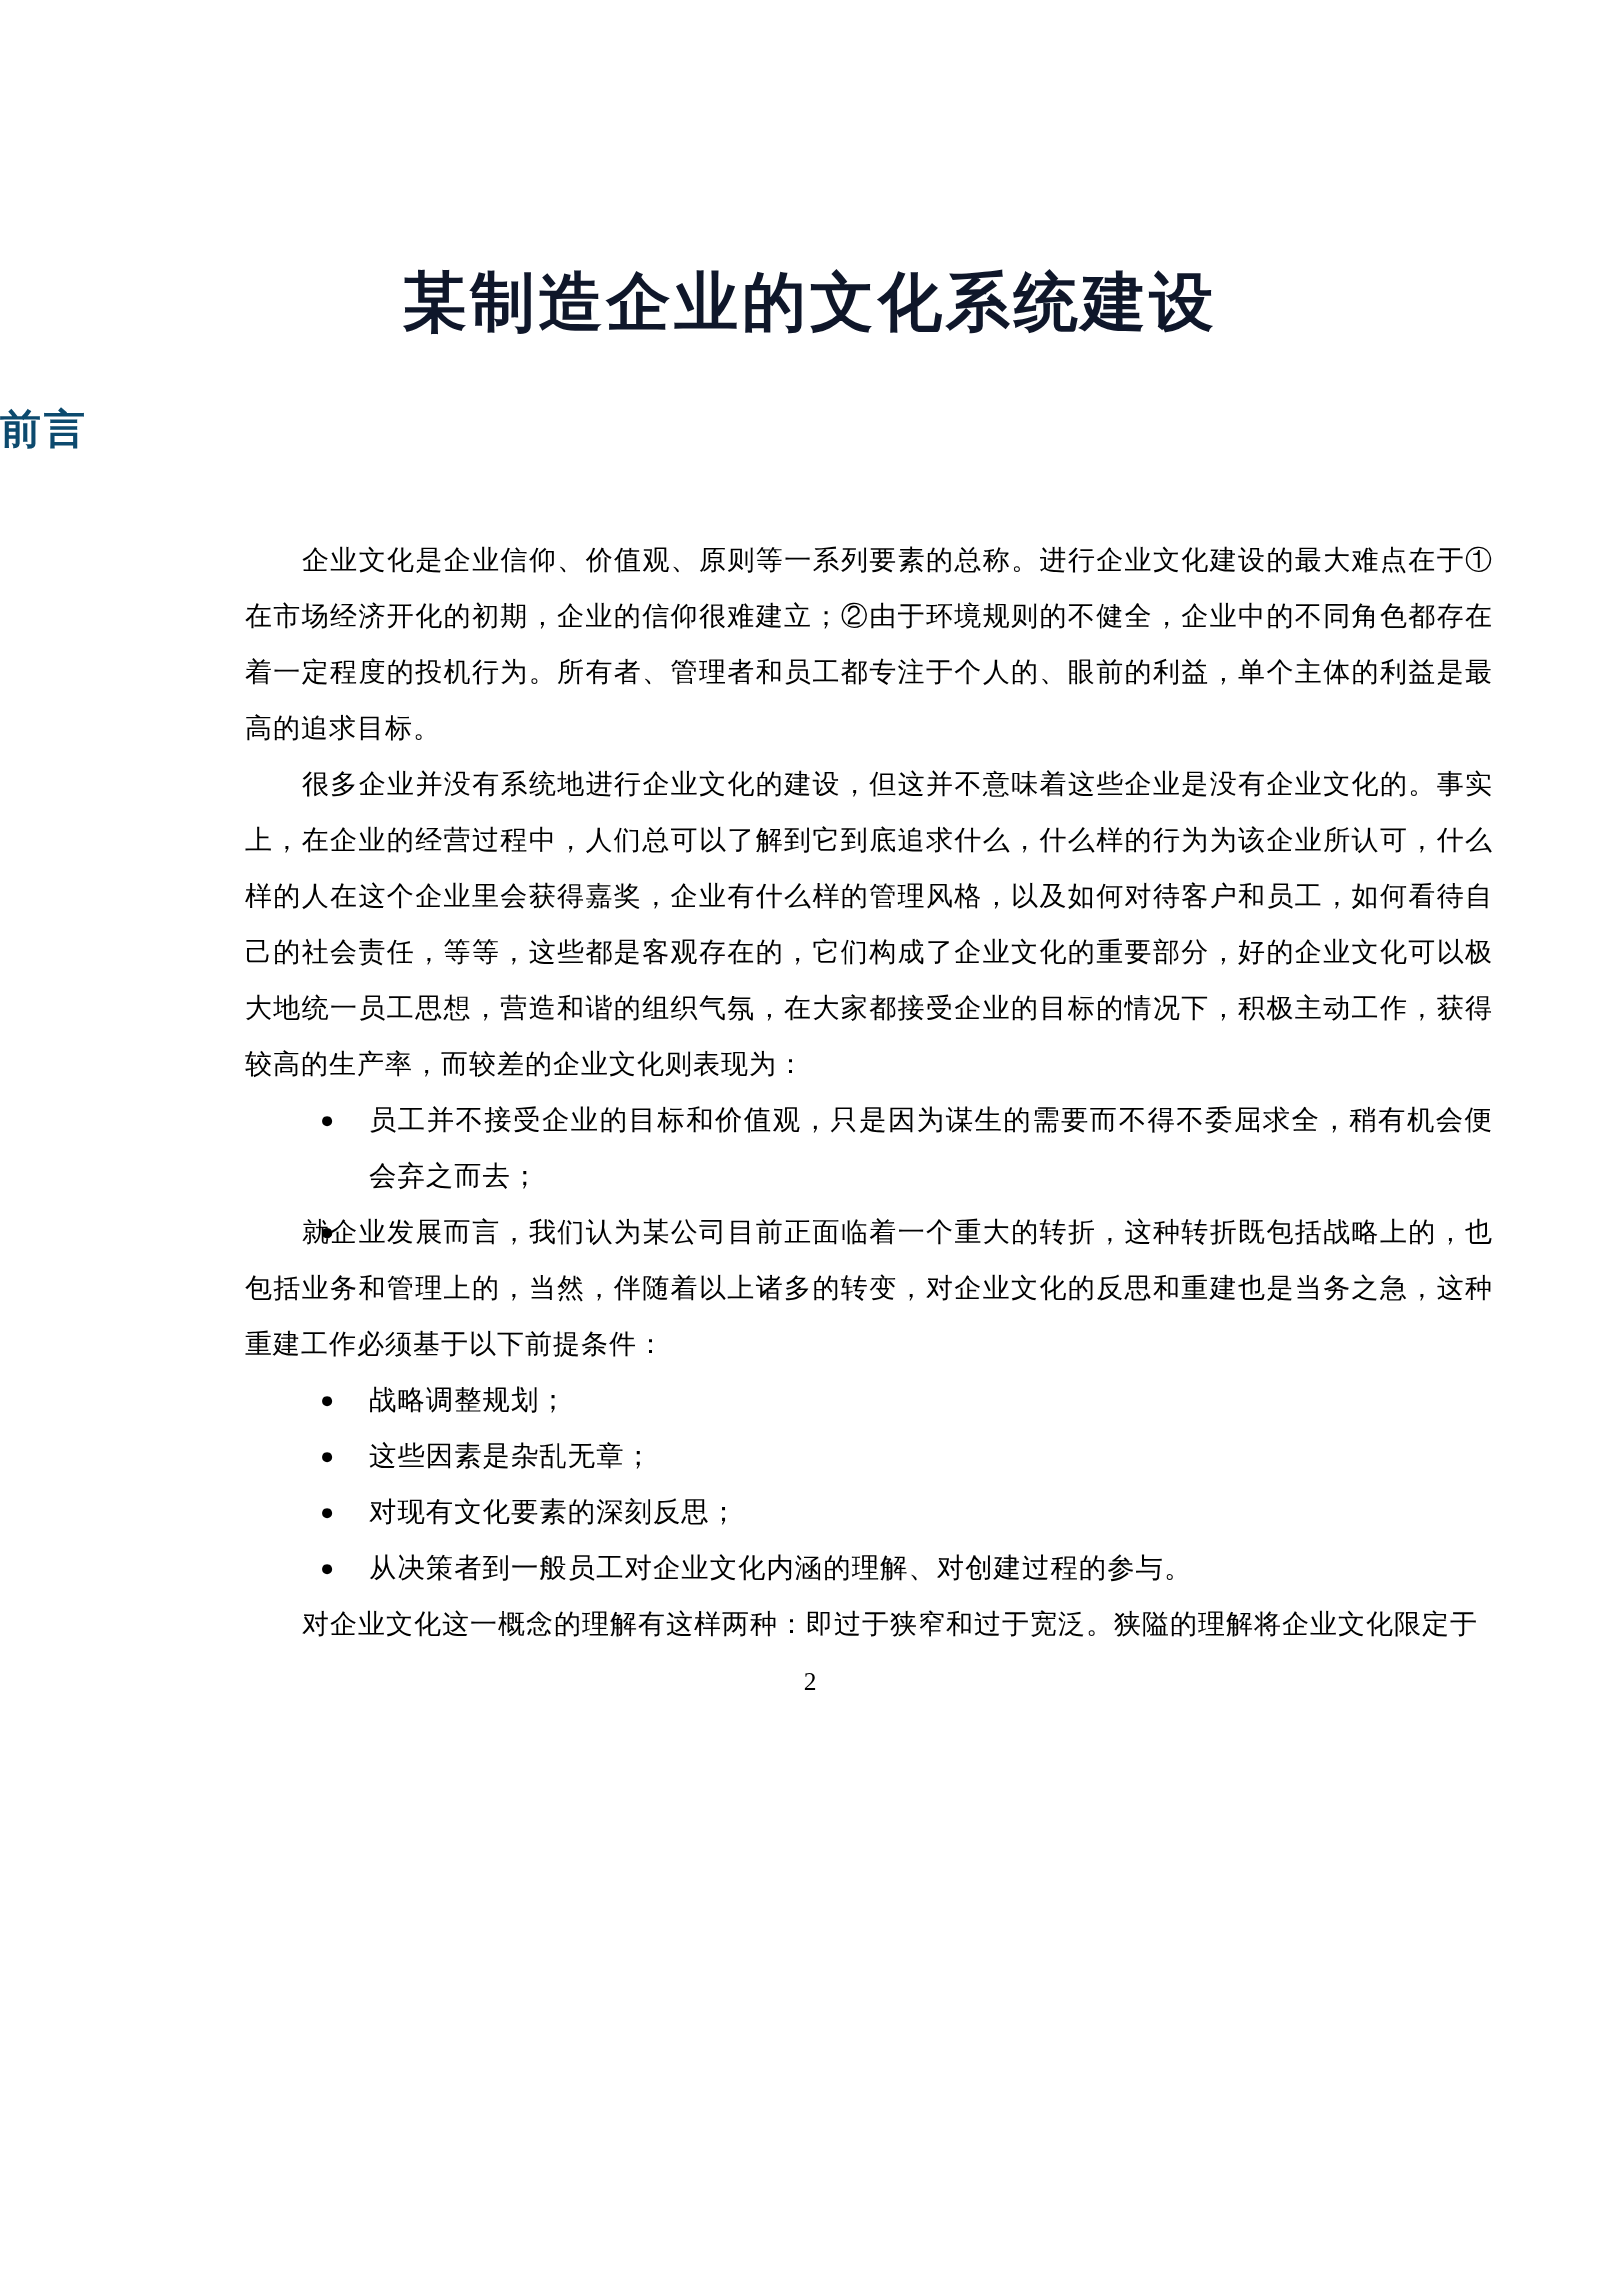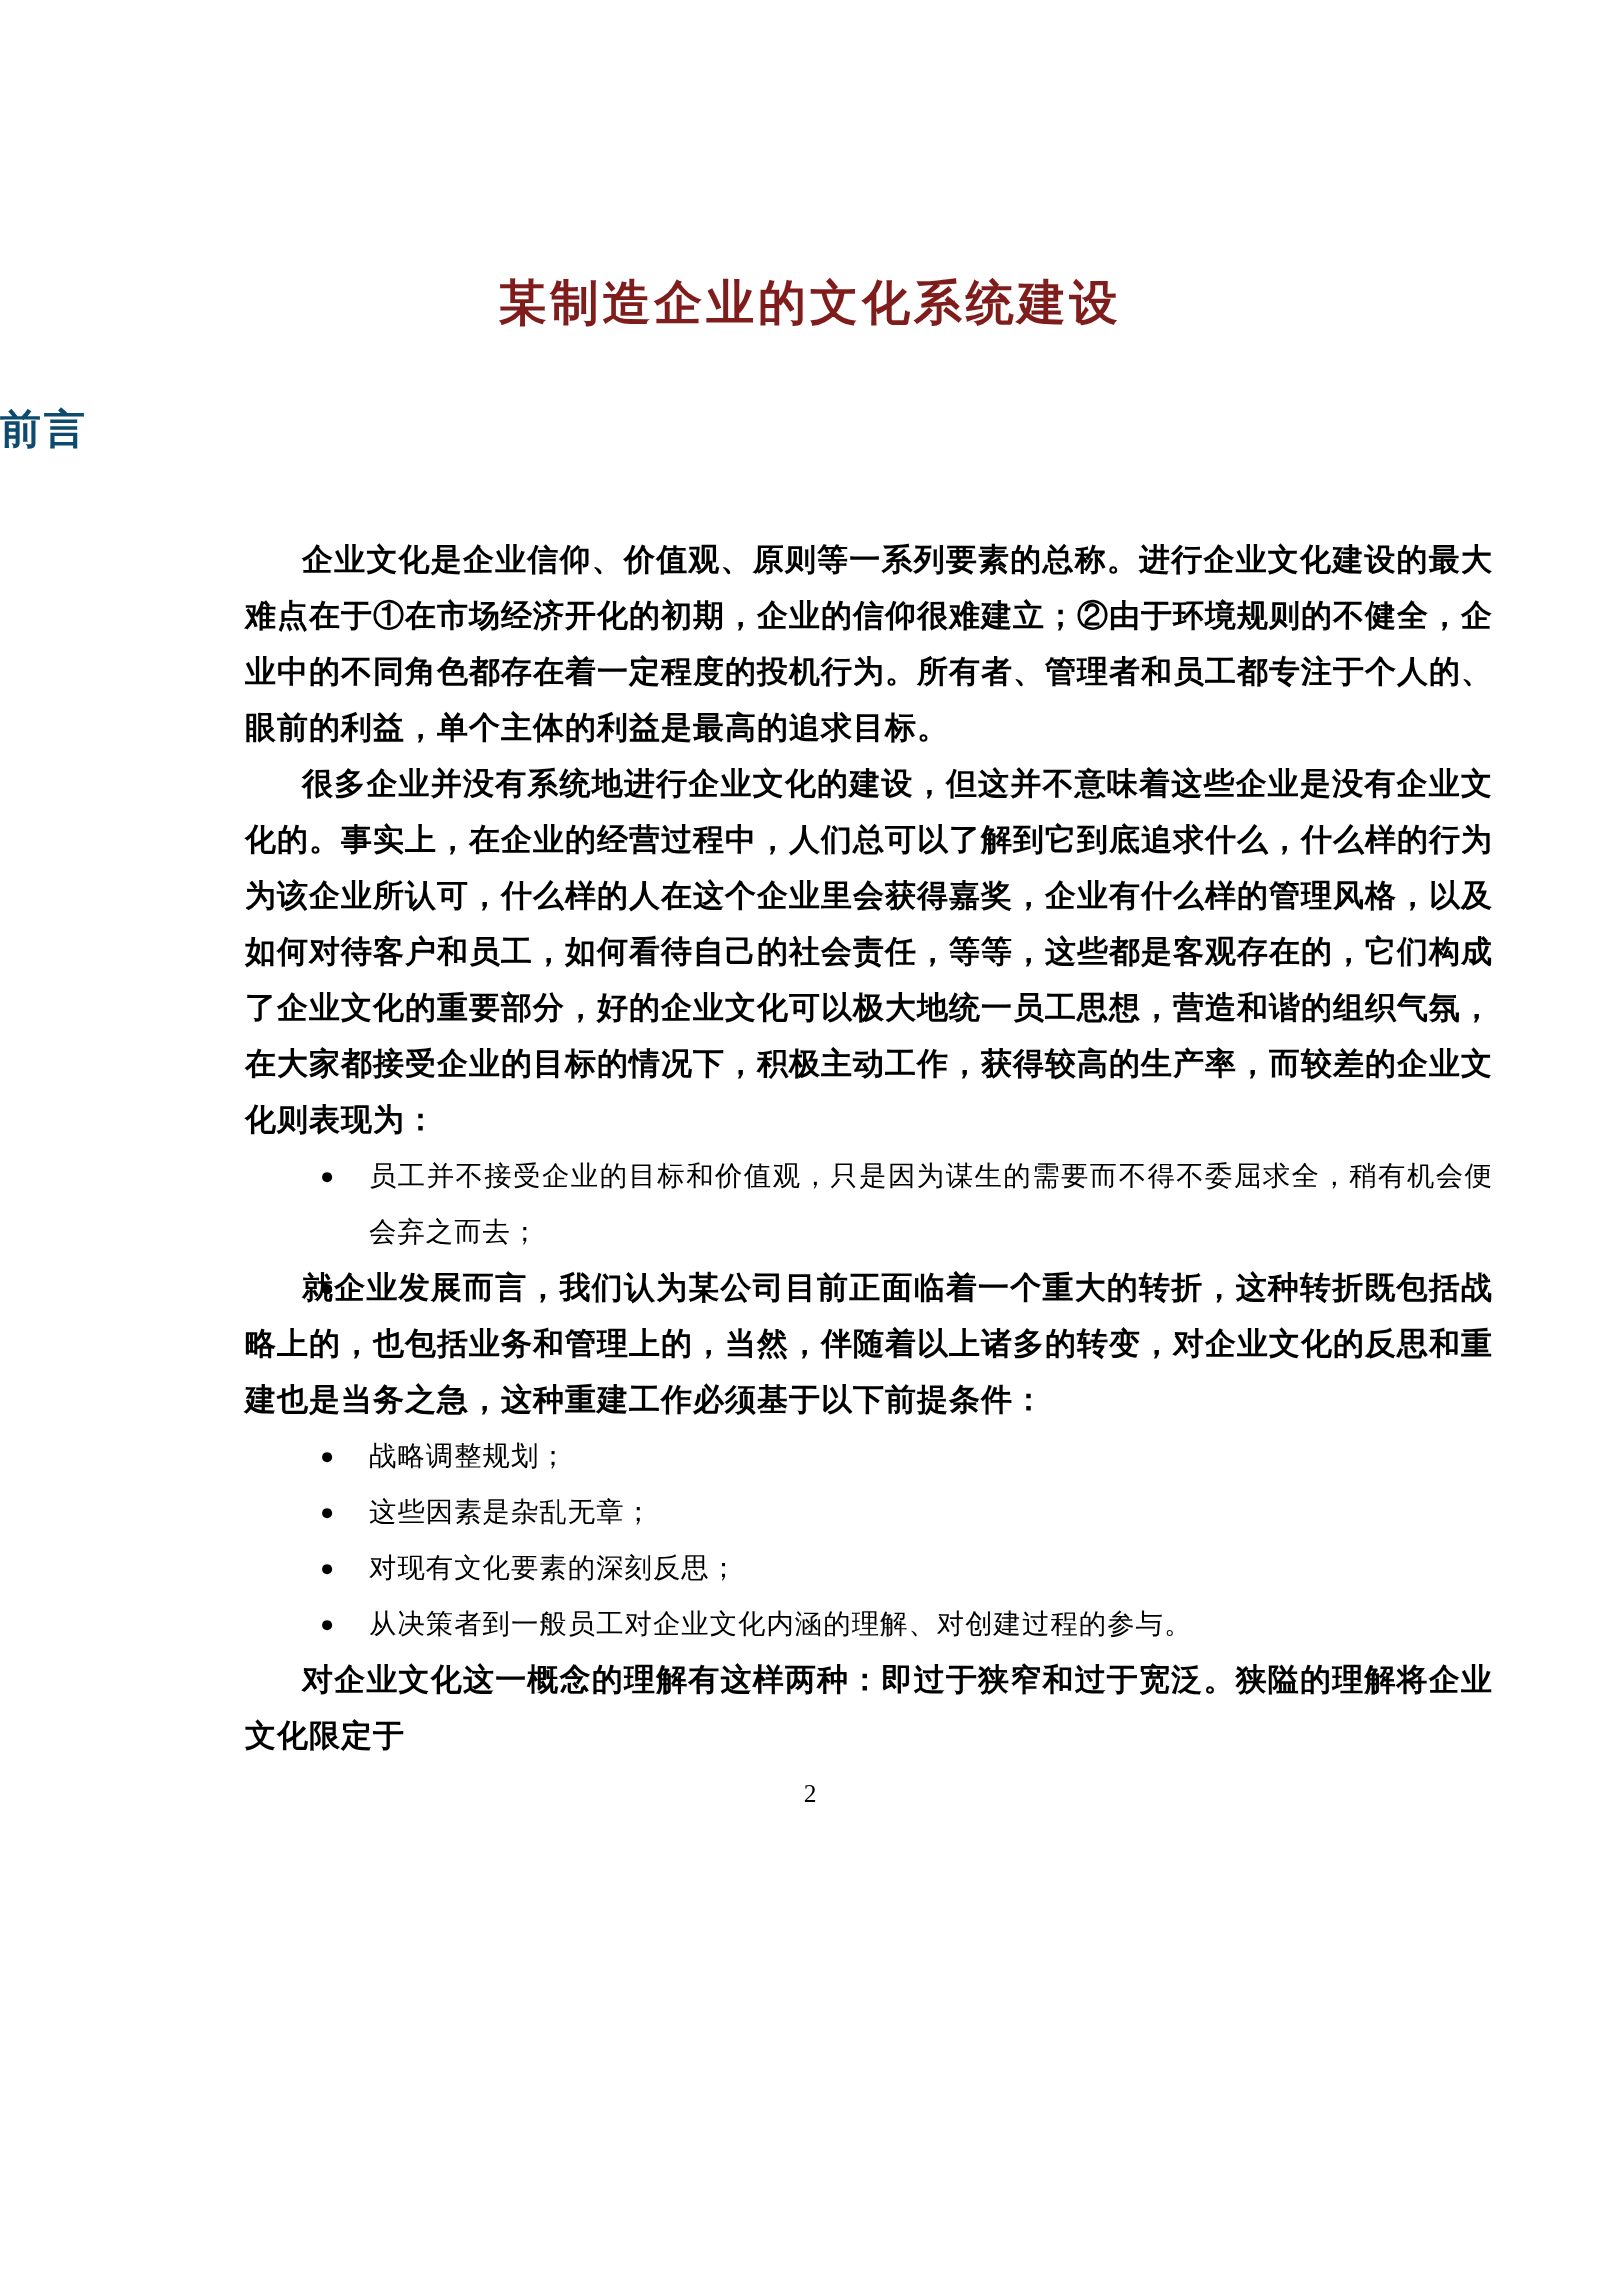--- a/index.html
+++ b/index.html
@@ -20,50 +20,49 @@
     background: #ffffff;
     overflow: hidden;
     box-sizing: border-box;
   }
   .doc-title {
     margin: 0;
     padding-top: 272px;
     text-align: center;
     font-family: "Liberation Sans", sans-serif;
     font-weight: 700;
-    font-size: 48px;
+    font-size: 64px;
     line-height: 61px;
     letter-spacing: 3.9px;
-    color: #7f1d1d;
+    color: #0f172a;
   }
   .section-heading {
     margin: 0;
     margin-top: 74px;
     font-family: "Liberation Sans", sans-serif;
     font-weight: 700;
     font-size: 41px;
     line-height: 45px;
     letter-spacing: 2.9px;
     color: #0c4a6e;
   }
   .content {
     box-sizing: border-box;
     padding-left: 245px;
     padding-right: 127px;
     margin-top: 80px;
   }
   .para {
     margin: 0;
-    font-size: 31px;
+    font-size: 27px;
     line-height: 56px;
     letter-spacing: 1px;
     text-align: justify;
     text-indent: 57px;
     color: #000000;
-    font-weight: bold;
   }
   ul.bullets {
     list-style: none;
     margin: 0;
     padding: 0;
   }
   ul.bullets li {
     position: relative;
     padding-left: 124px;
     font-size: 27.4px;

